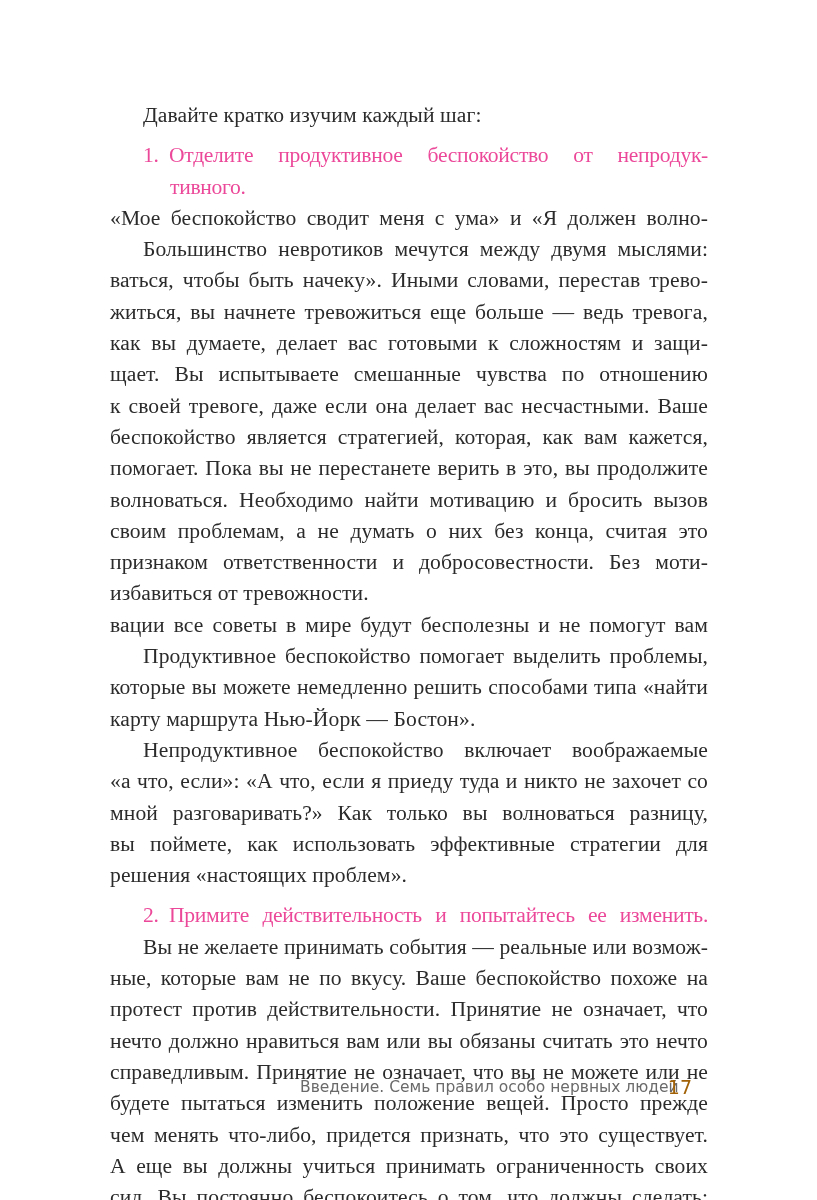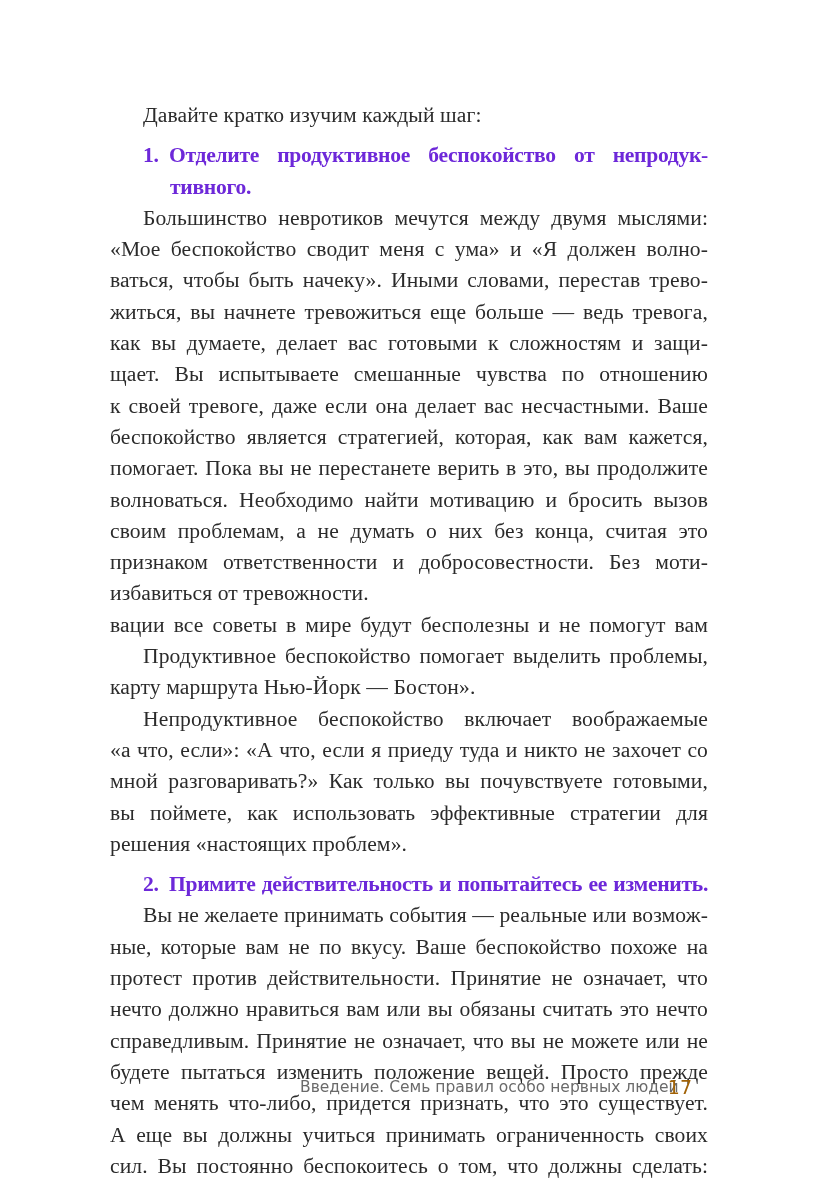--- a/index.html
+++ b/index.html
@@ -31,22 +31,22 @@
       text-align-last: justify;
       letter-spacing: 0.1px;
     }
     .line.last {
       text-align-last: left;
     }
     .indent {
       padding-left: 33px;
     }
     .heading {
-      font-weight: bold;
-      color: #6d28d9;
+      font-weight: normal;
+      color: #ec4899;
       letter-spacing: -0.3px;
     }
     .heading-num {
       display: inline-block;
       width: 26px;
     }
     .heading-wrap {
       padding-left: 60px;
     }
     .gap-before { margin-top: 9px; }
@@ -74,45 +74,46 @@
 <div class="page">
 
   <span class="line last indent">Давайте кратко изучим каждый шаг:</span>
 
   <div class="gap-before">
     <span class="line heading indent"><span class="heading-num">1.</span><span>Отделите продуктивное беспокойство от непродук-</span></span>
     <span class="line heading last heading-wrap">тивного.</span>
   </div>
 
   <div>
+    <span class="line">«Мое беспокойство сводит меня с ума» и «Я должен волно-</span>
     <span class="line indent">Большинство невротиков мечутся между двумя мыслями:</span>
-    <span class="line">«Мое беспокойство сводит меня с ума» и «Я должен волно-</span>
     <span class="line">ваться, чтобы быть начеку». Иными словами, перестав трево-</span>
     <span class="line">житься, вы начнете тревожиться еще больше — ведь тревога,</span>
     <span class="line">как вы думаете, делает вас готовыми к сложностям и защи-</span>
     <span class="line">щает. Вы испытываете смешанные чувства по отношению</span>
     <span class="line">к своей тревоге, даже если она делает вас несчастными. Ваше</span>
     <span class="line">беспокойство является стратегией, которая, как вам кажется,</span>
     <span class="line">помогает. Пока вы не перестанете верить в это, вы продолжите</span>
     <span class="line">волноваться. Необходимо найти мотивацию и бросить вызов</span>
     <span class="line">своим проблемам, а не думать о них без конца, считая это</span>
     <span class="line">признаком ответственности и добросовестности. Без моти-</span>
     <span class="line last">избавиться от тревожности.</span>
     <span class="line">вации все советы в мире будут бесполезны и не помогут вам</span>
   </div>
 
   <div>
     <span class="line indent">Продуктивное беспокойство помогает выделить проблемы,</span>
+    <span class="line">которые вы можете немедленно решить способами типа «найти</span>
     <span class="line last">карту маршрута Нью-Йорк — Бостон».</span>
   </div>
 
   <div>
     <span class="line indent">Непродуктивное беспокойство включает воображаемые</span>
     <span class="line">«а что, если»: «А что, если я приеду туда и никто не захочет со</span>
-    <span class="line">мной разговаривать?» Как только вы почувствуете готовыми,</span>
+    <span class="line">мной разговаривать?» Как только вы волноваться разницу,</span>
     <span class="line">вы поймете, как использовать эффективные стратегии для</span>
     <span class="line last">решения «настоящих проблем».</span>
   </div>
 
   <div class="gap-before">
     <span class="line heading indent"><span class="heading-num">2.</span><span>Примите действительность и попытайтесь ее изменить.</span></span>
   </div>
 
   <div>
     <span class="line indent">Вы не желаете принимать события — реальные или возмож-</span>

